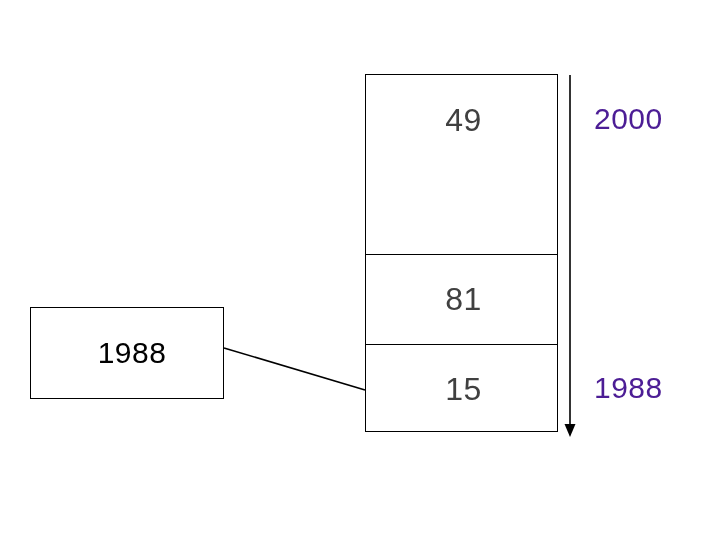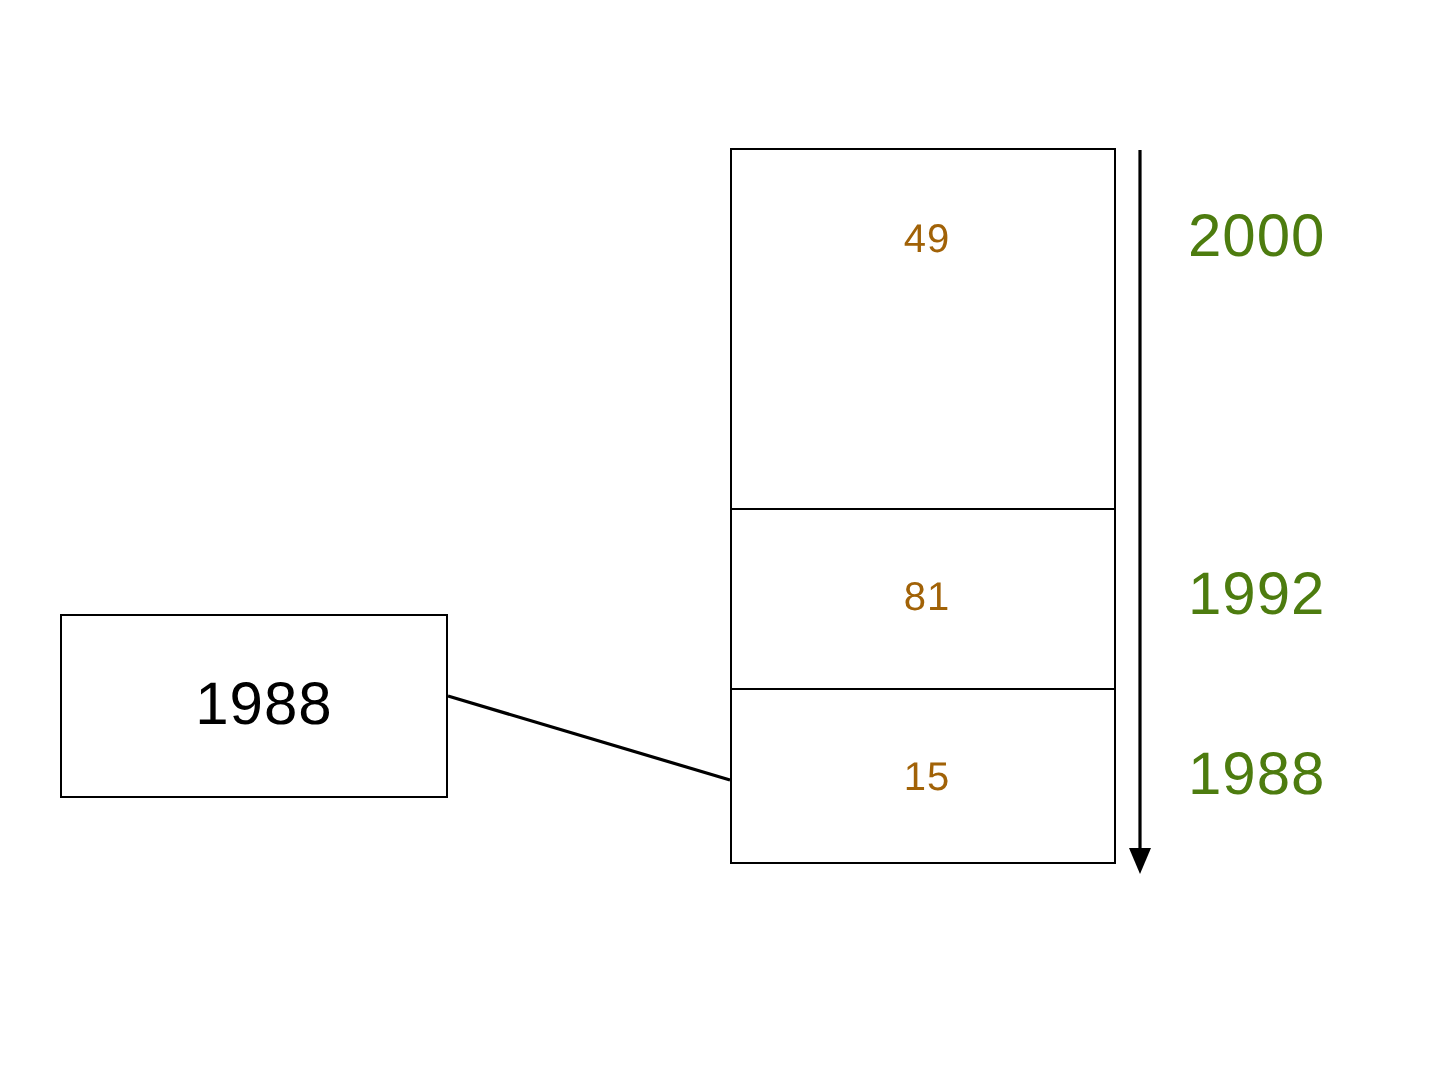--- a/index.html
+++ b/index.html
@@ -51,36 +51,36 @@
     display: flex;
     align-items: center;
     justify-content: center;
   }
   .stack-cell.c0 { top: 0px; }
   .stack-cell.c1 { top: 89.5px;  border-top: 1.6px solid #000000; }
   .stack-cell.c2 { top: 179px;   border-top: 1.6px solid #000000; }
   .stack-cell.c3 { top: 268.5px; border-top: 1.6px solid #000000; }
 
   .cell-value {
-    font-size: 20px;
+    font-size: 32px;
     line-height: 1;
     letter-spacing: 0.5px;
-    color: #a16207;
+    color: #404040;
     transform: translateX(2px);
   }
 
   
   .year-label {
     position: absolute;
     left: 594px;
     width: 110px;
     font-size: 30px;
     line-height: 1;
     letter-spacing: 0.5px;
-    color: #4d7c0f;
+    color: #4c1d95;
     text-align: left;
     white-space: nowrap;
   }
   .year-label.y0 { top: 104px; }
   .year-label.y1 { top: 194px; }
   .year-label.y2 { top: 283px; }
   .year-label.y3 { top: 373px; }
 
   
   .side-box {
@@ -124,20 +124,19 @@
     </div>
     <div class="stack-cell c2">
       <span class="cell-value">81</span>
     </div>
     <div class="stack-cell c3">
       <span class="cell-value">15</span>
     </div>
   </div>
 
   <div class="year-label y0">2000</div>
-  <div class="year-label y2">1992</div>
   <div class="year-label y3">1988</div>
 
   <div class="side-box">
     <span class="side-box-label">1988</span>
   </div>
 
 </div>
 
 </body></html>

